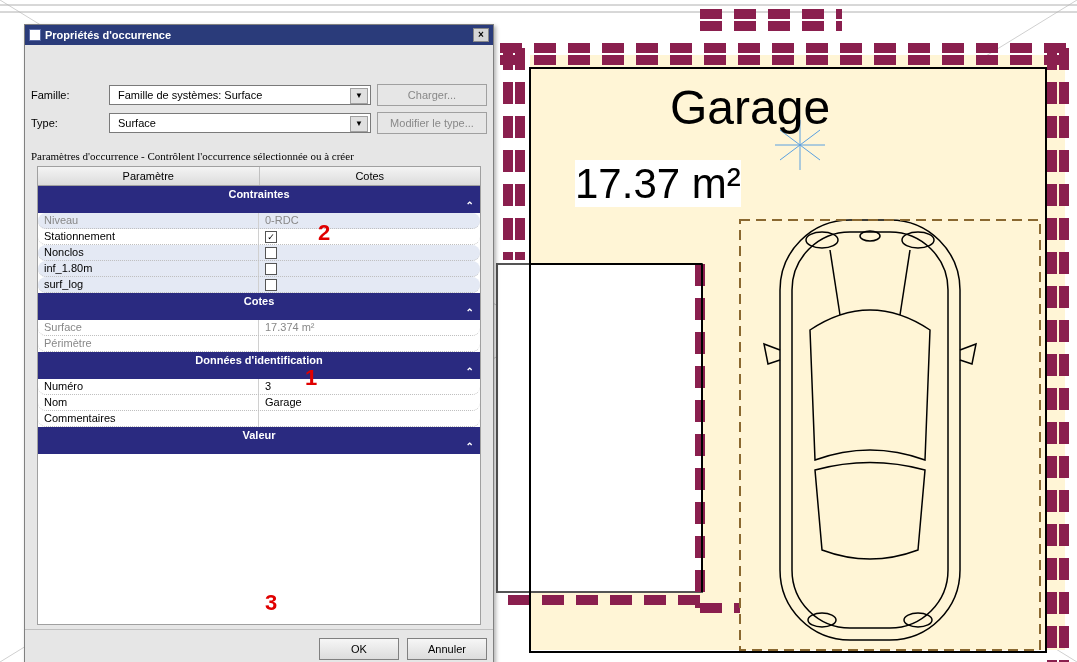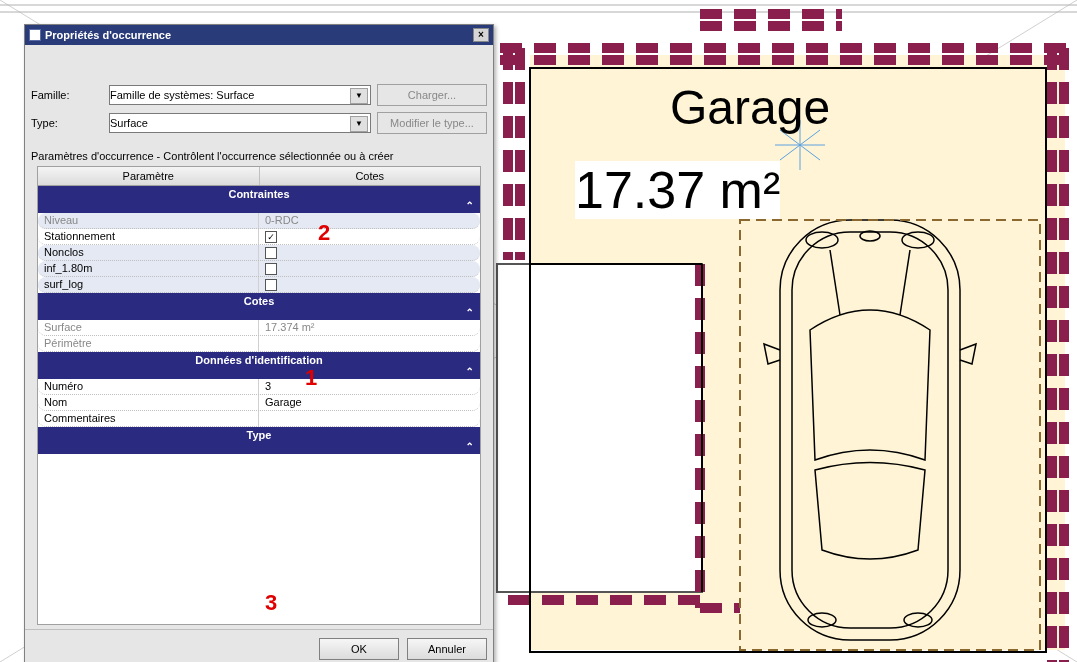--- a/index.html
+++ b/index.html
@@ -75,21 +75,21 @@
     width: 72px;
     font-size: 11px;
   }
   .form-select {
     flex: 1;
     border: 1px solid #7a7a7a;
     background: #fff;
     height: 20px;
     display: flex;
     align-items: center;
-    padding: 0 0;
+    padding: 0 8px;
     font-size: 11px;
     position: relative;
   }
   .form-select::after {
     content: '▼';
     position: absolute;
     right: 2px;
     top: 2px;
     width: 16px;
     height: 14px;
@@ -106,20 +106,21 @@
     border: 1px solid #a0a0a0;
     color: #888;
     font-size: 11px;
     text-align: center;
     line-height: 20px;
   }
   .caption-row {
     padding: 6px 2px 4px 6px;
     font-size: 11px;
     color: #000;
+    font-family: Liberation Serif, serif;
   }
 
   
   .grid-wrap {
     margin: 0 6px 4px 6px;
     border: 1px solid #a0a0a0;
     background: #fff;
   }
   .grid-headers {
     display: flex;
@@ -223,21 +224,21 @@
     position: absolute;
     font-family: Arial, sans-serif;
     color: #000;
     z-index: 2;
   }
   .room-name {
     font-size: 48px;
     font-weight: 500;
   }
   .room-area {
-    font-size: 52px;
+    font-size: 42px;
     background: #fff;
   }
 </style>
 </head>
 <body>
 
 <div class="cad-bg">
   <svg width="1077" height="662" style="position:absolute;inset:0">
 
     <g stroke="#d0d0d0" stroke-width="1">
@@ -399,21 +400,21 @@
           </div>
           <div class="param-row">
             <div class="pname">Nom</div>
             <div class="pval">Garage</div>
           </div>
           <div class="param-row">
             <div class="pname">Commentaires</div>
             <div class="pval"></div>
           </div>
           <div class="cat-row">
-            <span>Type</span>
+            <span>Valeur</span>
             <span class="expander">⌃</span>
           </div>
         </div>
       <div class="grid-blank"></div>
     </div>
   </div>
 
   <div class="dlg-footer">
     <div class="btn">OK</div>
     <div class="btn">Annuler</div>

